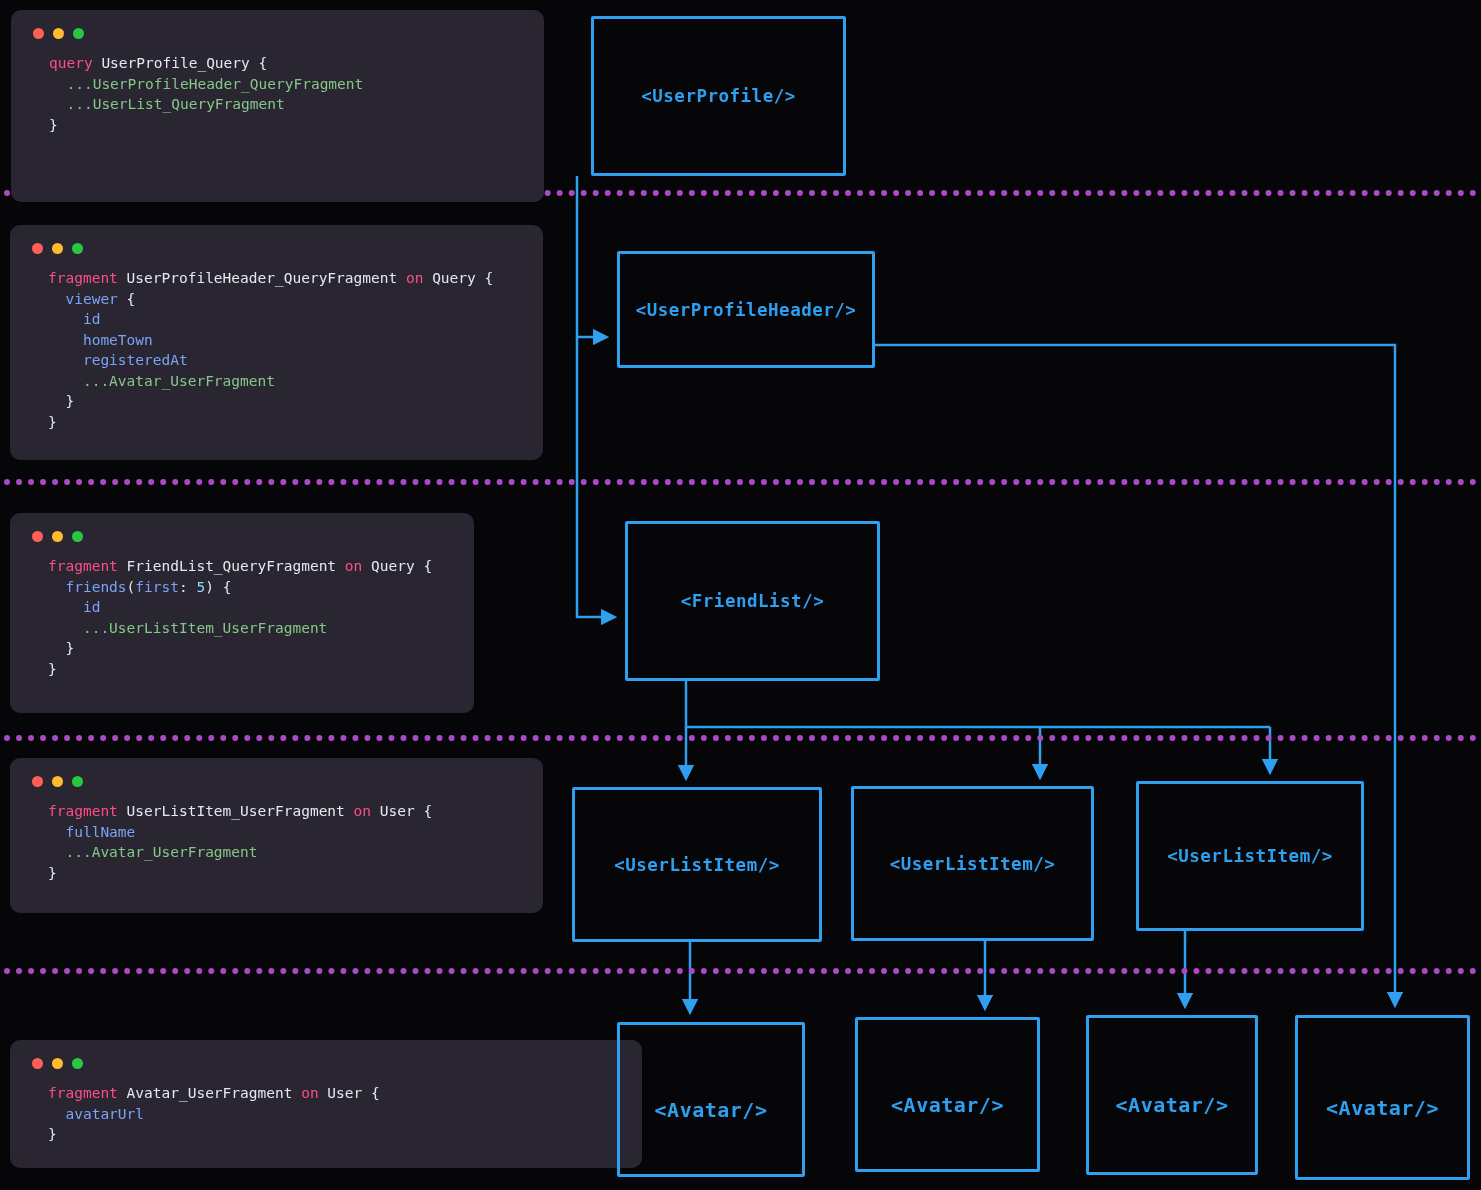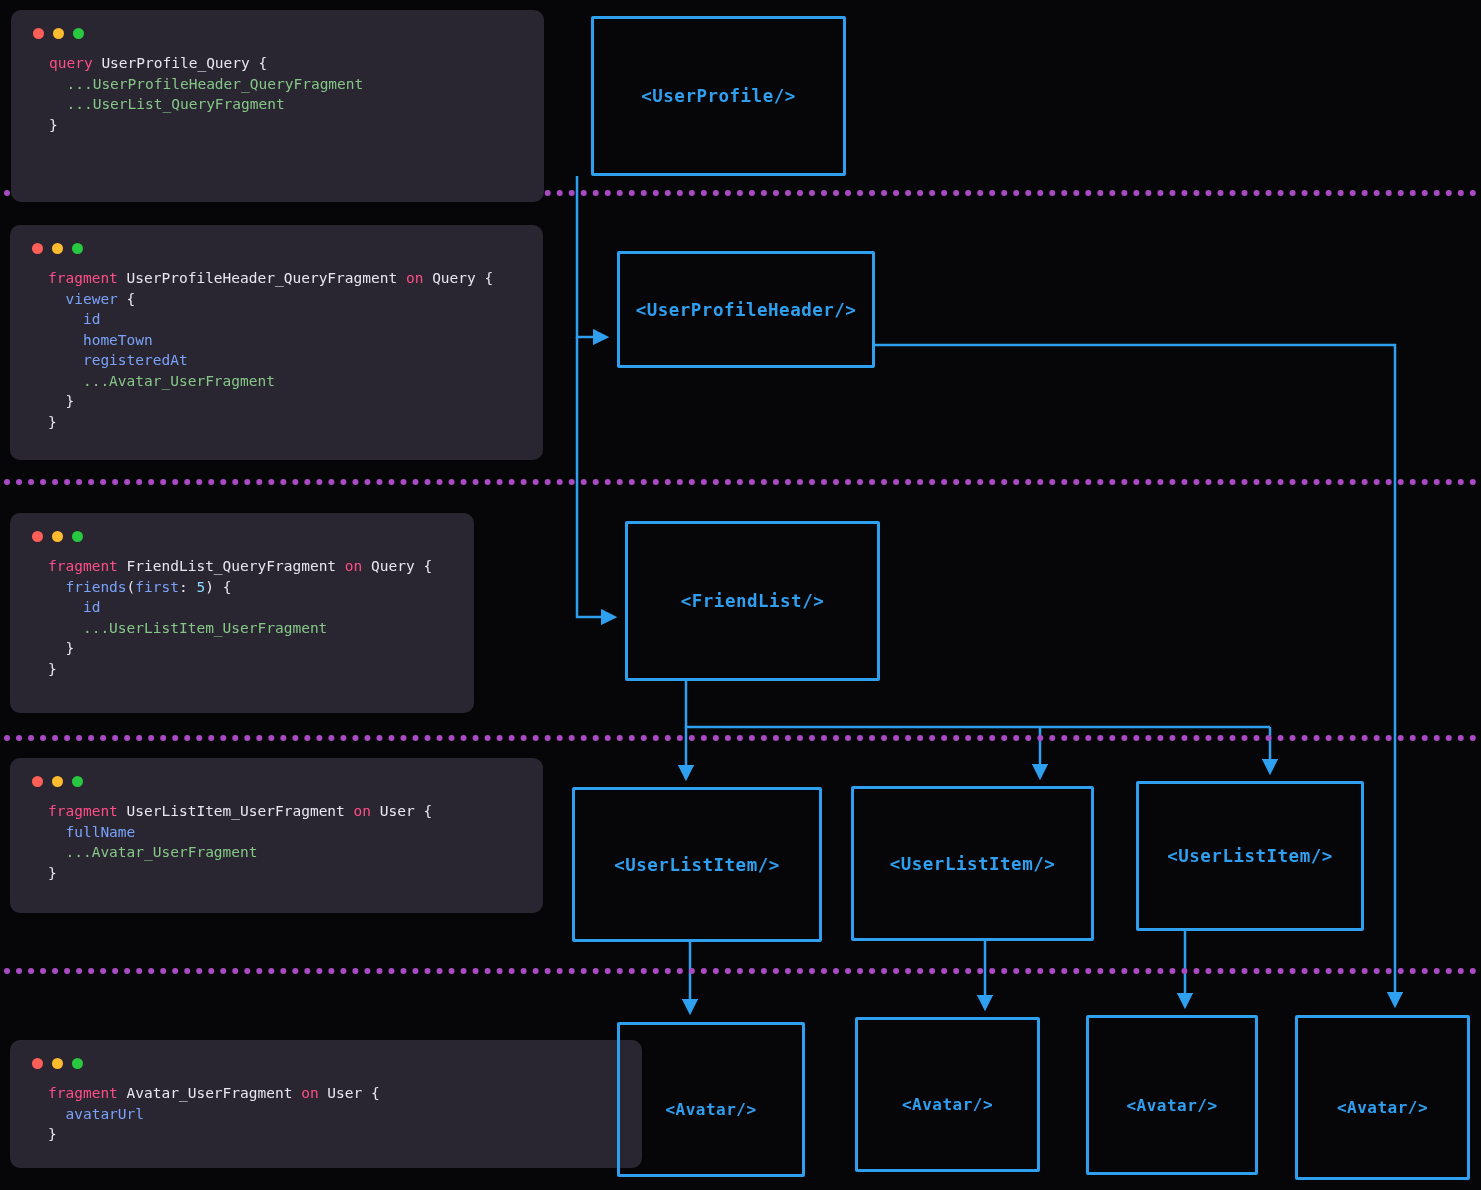--- a/index.html
+++ b/index.html
@@ -42,21 +42,21 @@
     box-sizing: border-box;
     background: transparent;
   }
   .comp span {
     color: #2f9ff0;
     font-weight: bold;
     font-size: 17.5px;
     letter-spacing: 0.5px;
     font-family: "DejaVu Sans Mono", monospace;
   }
-  .comp.sm span { font-size: 16px; margin-top: 20px; }
+  .comp.sm span { font-size: 20px; margin-top: 20px; }
 </style>
 </head>
 <body>
 
 <div class="canvas">
 
   <svg class="arrows" viewBox="0 0 1481 1190">
     <defs>
       <marker id="arr" viewBox="0 0 10 10" refX="8" refY="5" markerWidth="6.5" markerHeight="6.5" orient="auto-start-reverse">
         <path d="M0,0 L10,5 L0,10 z" fill="#2f9ff0"></path>

